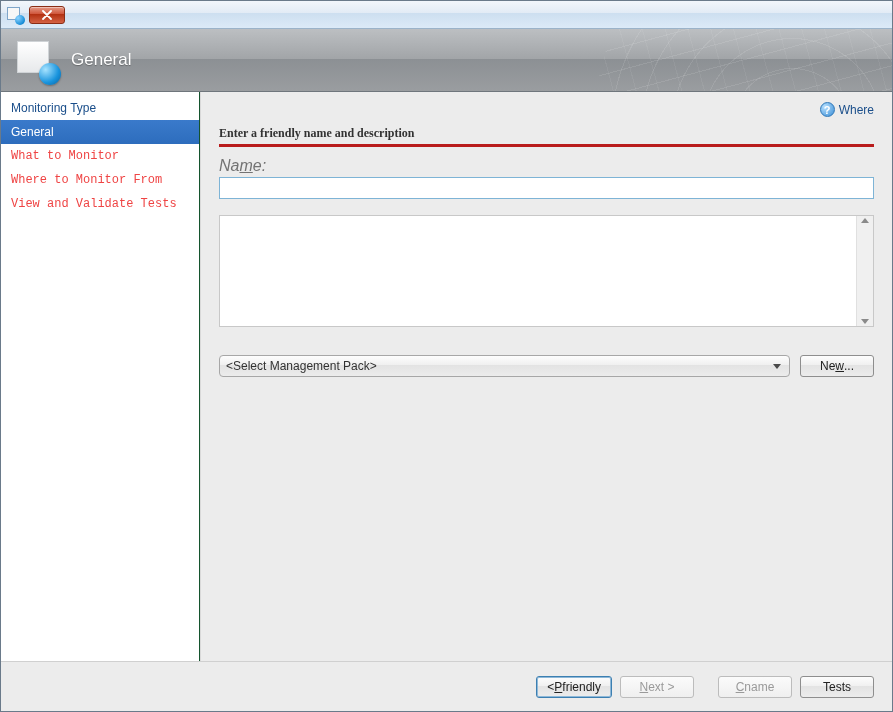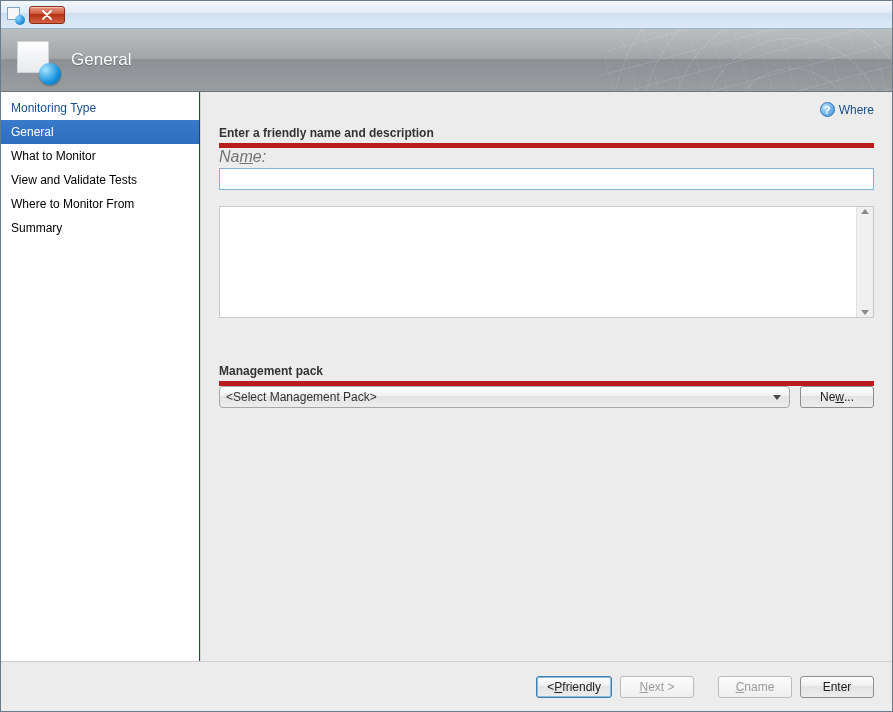--- a/index.html
+++ b/index.html
@@ -136,21 +136,21 @@
   .side-item {
     padding: 5px 10px;
     color: #1a4e8a;
     cursor: pointer;
     font-size: 12px;
   }
   .side-item.selected {
     background: linear-gradient(to bottom, #3a7acb, #2d6dbd);
     color: #ffffff;
   }
-  .side-item.inactive { color: #000000; cursor: default; }
+  .side-item.inactive { color: #ef4444; cursor: default; font-family: Liberation Mono, monospace; }
 
   .content {
     flex: 1;
     background: #ececec;
     border-left: 1px solid #d9d9d9;
     padding: 12px 18px 10px 18px;
     position: relative;
     display: flex;
     flex-direction: column;
   }
@@ -174,22 +174,24 @@
     font-size: 11px;
     display: flex; align-items: center; justify-content: center;
     border: 1px solid #2e77b8;
   }
 
   .section-title {
     font-weight: bold;
     color: #333;
     font-size: 12px;
     padding-bottom: 3px;
-    border-bottom: 5px solid #b91c1c;
+    border-bottom: 3px solid #b91c1c;
     margin-top: 18px;
+    margin-bottom: 10px;
+    font-family: Liberation Serif, serif;
   }
   .section-title.first { margin-top: 22px; }
 
   .form-label {
     color: #737373;
     margin-bottom: 2px;
     font-size: 16px;
     font-style: italic;
   }
   .form-label .ul { text-decoration: underline; }
@@ -336,23 +338,22 @@
       <div class="ball"></div>
     </div>
     <div class="banner-title">General</div>
   </div>
 
   <div class="body">
     <div class="sidebar">
       <div class="side-item">Monitoring Type</div>
       <div class="side-item selected">General</div>
       <div class="side-item inactive">What to Monitor</div>
+      <div class="side-item inactive">Where to Monitor From</div>
       <div class="side-item inactive">View and Validate Tests</div>
-      <div class="side-item inactive">Where to Monitor From</div>
-      <div class="side-item inactive">Summary</div>
     </div>
 
     <div class="content">
       <div class="help-link">
         <span class="qmark">?</span>
         <span>Where</span>
       </div>
 
       <div class="section-title first">Enter a friendly name and description</div>
 
@@ -366,21 +367,20 @@
       <div class="textarea-wrap">
         <textarea value="" style=""></textarea>
         <div class="textarea-scroll">
           <div class="arrow up"></div>
           <div class="arrow down"></div>
         </div>
       </div>
 
       <div class="gap-big"></div>
 
-      <div class="section-title">Management pack</div>
 
       <div class="mp-row">
         <div class="combo">
           <span class="combo-text">&lt;Select Management Pack&gt;</span>
           <span class="combo-arrow">
               <span class="tri"></span>
             </span>
         </div>
         <div class="button">
           <span>Ne</span>
@@ -400,16 +400,16 @@
     <div class="button disabled">
       <span class="ul">N</span>
         <span>ext &gt;</span>
     </div>
     <div class="spacer"></div>
     <div class="button disabled">
       <span class="ul">C</span>
         <span>name</span>
     </div>
     <div class="button">
-      <span>Enter</span>
+      <span>Tests</span>
     </div>
   </div>
 </div>
 
 </body></html>

